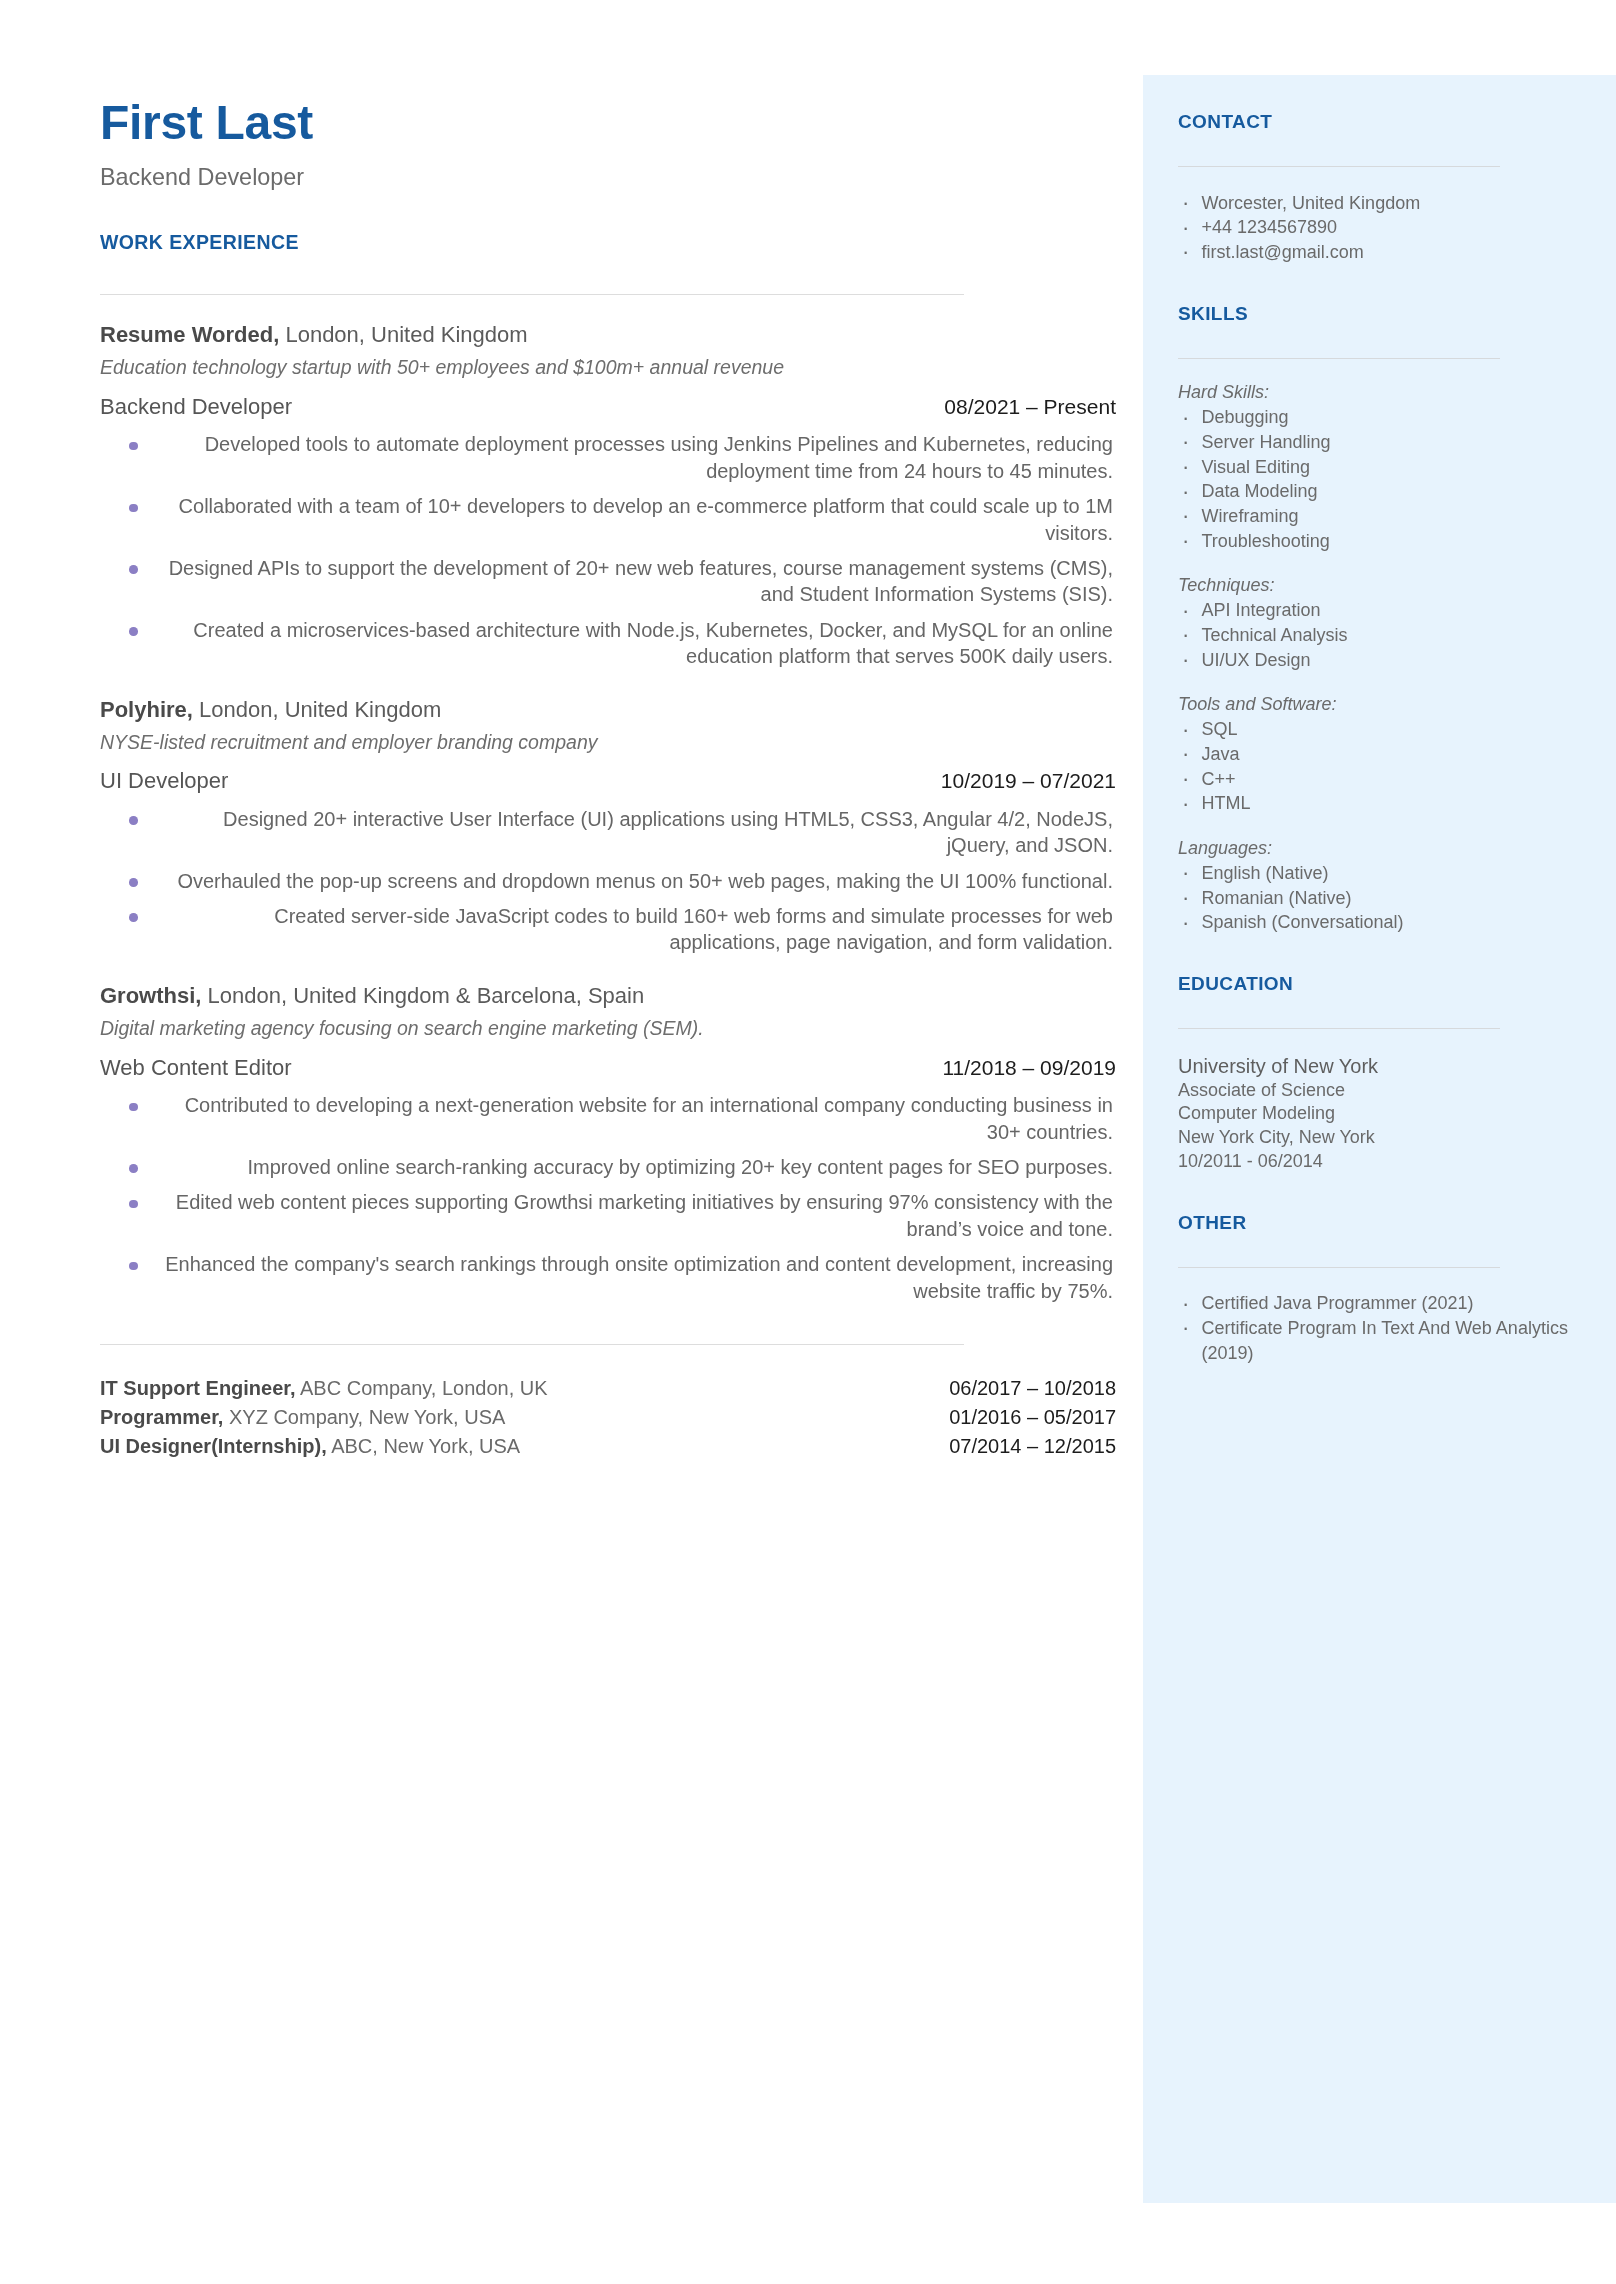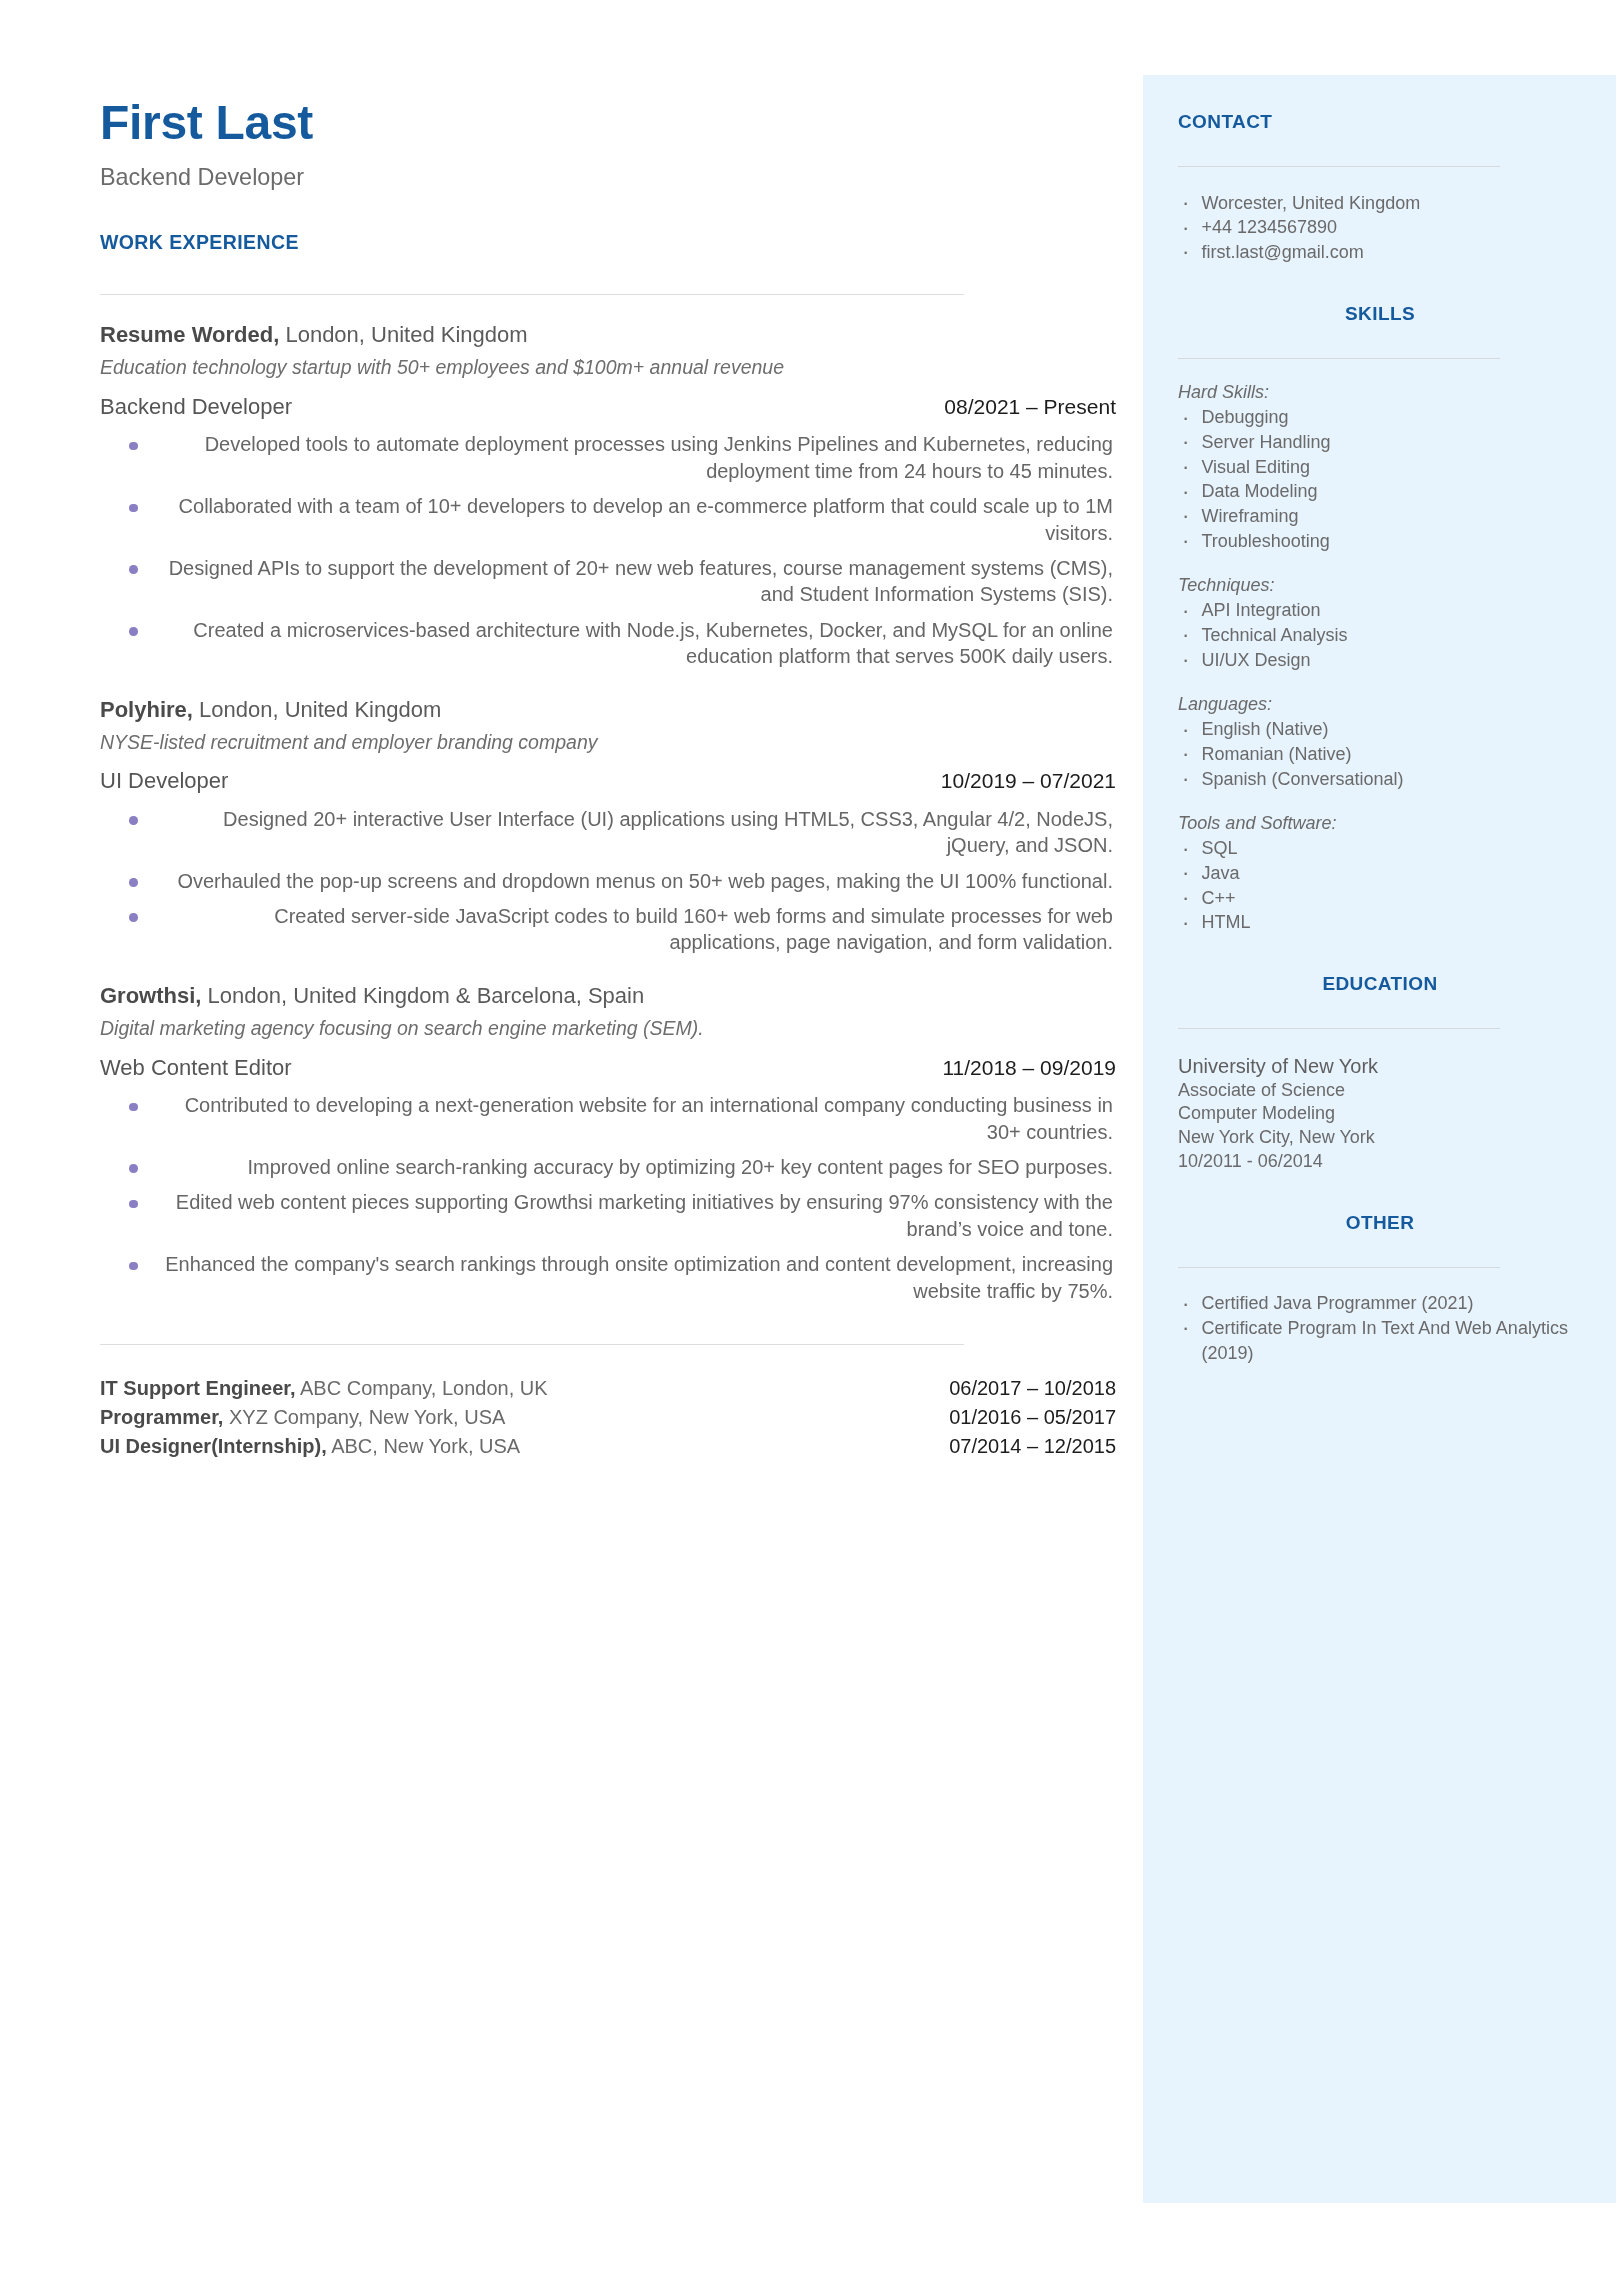--- a/index.html
+++ b/index.html
@@ -165,21 +165,21 @@
     color: #165a9e;
     letter-spacing: 0.4px;
   }
   .side-rule {
     height: 1.3px;
     background: #d6d9dc;
     width: 322px;
     margin-top: 33px;
     margin-bottom: 23.4px;
   }
-  .side-gap-lg { margin-top: 38px; text-align: center; }
+  .side-gap-lg { margin-top: 38px; }
 
   ul.side-list {
     list-style: none;
     margin: 0;
     padding: 0;
   }
   ul.side-list li {
     position: relative;
     padding-left: 23.4px;
     font-size: 18px;
@@ -325,35 +325,35 @@
     <div class="side-subgroup">
       <div class="side-sublabel">Techniques:</div>
       <ul class="side-list">
         <li>API Integration</li>
         <li>Technical Analysis</li>
         <li>UI/UX Design</li>
       </ul>
     </div>
 
     <div class="side-subgroup">
-      <div class="side-sublabel">Languages:</div>
-      <ul class="side-list">
-        <li>English (Native)</li>
-        <li>Romanian (Native)</li>
-        <li>Spanish (Conversational)</li>
-      </ul>
-    </div>
-
-    <div class="side-subgroup">
       <div class="side-sublabel">Tools and Software:</div>
       <ul class="side-list">
         <li>SQL</li>
         <li>Java</li>
         <li>C++</li>
         <li>HTML</li>
+      </ul>
+    </div>
+
+    <div class="side-subgroup">
+      <div class="side-sublabel">Languages:</div>
+      <ul class="side-list">
+        <li>English (Native)</li>
+        <li>Romanian (Native)</li>
+        <li>Spanish (Conversational)</li>
       </ul>
     </div>
 
     <div class="side-head side-gap-lg">EDUCATION</div>
     <div class="side-rule"></div>
     <div>
       <div class="edu-school">University of New York</div>
       <div class="edu-line">Associate of Science</div>
       <div class="edu-line">Computer Modeling</div>
       <div class="edu-line">New York City, New York</div>

